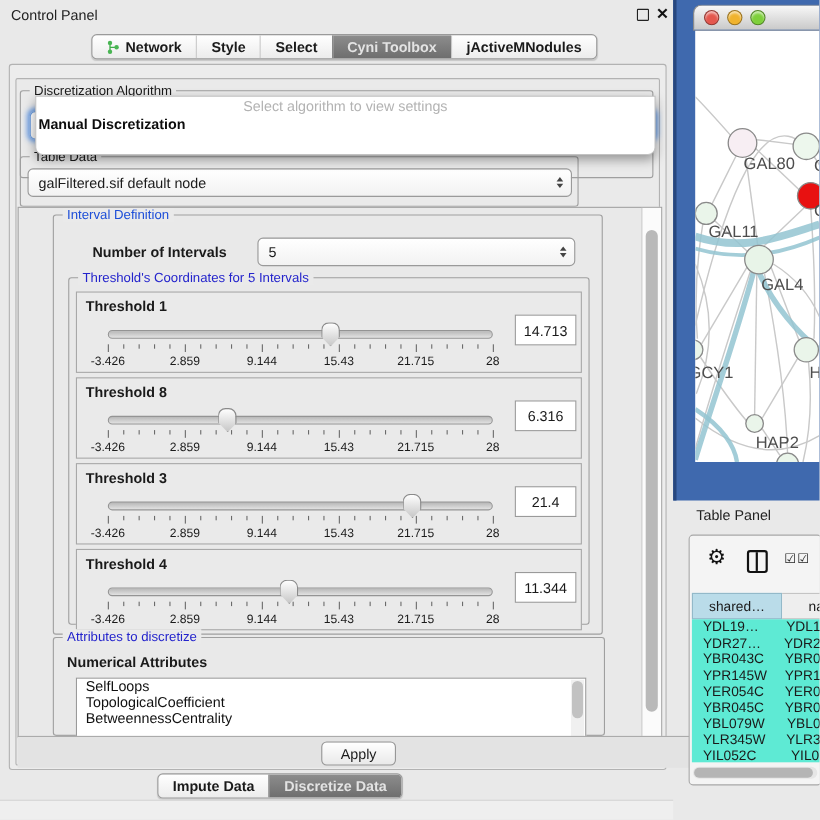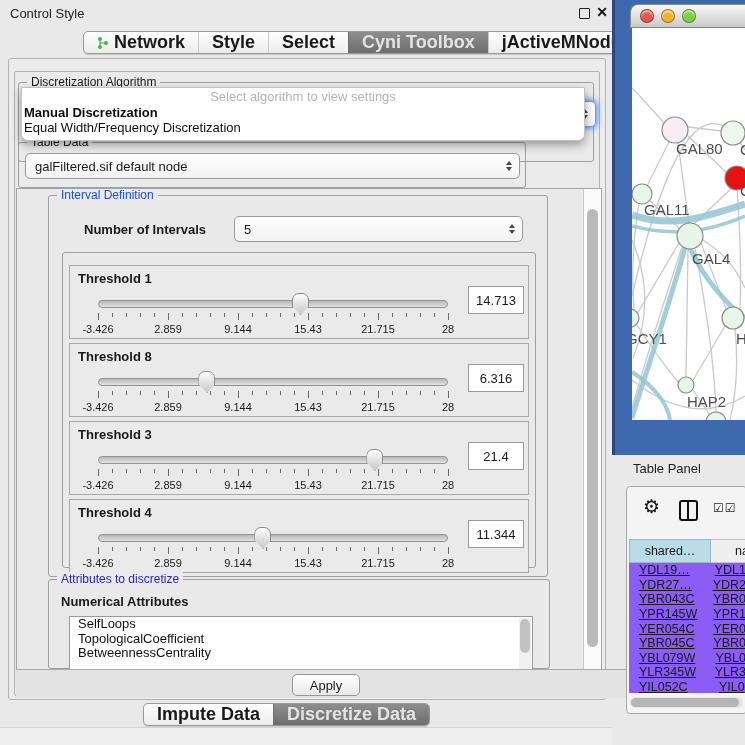--- a/index.html
+++ b/index.html
@@ -10,21 +10,21 @@
 
   
   #cp-titlebar{left:0;top:0;width:612px;height:28px;}
   #cp-title{left:10px;top:6px;font-size:13px;color:#222;}
   #float-btn{right:22px;top:8px;width:9px;height:9px;border:1.5px solid #222;border-radius:1px;}
   #close-btn{right:4px;top:4px;font-size:14px;font-weight:bold;color:#111;}
 
   
   .seg{display:flex;border:1px solid #9a9a9a;border-radius:5px;overflow:hidden;
        background:linear-gradient(#ffffff,#ececec);box-shadow:0 1px 1px rgba(0,0,0,.15);}
-  .seg .tab{padding:0 13px;height:21px;line-height:21px;font-size:18px;font-weight:600;
+  .seg .tab{padding:0 13px;height:21px;line-height:21px;font-size:13px;font-weight:600;
        color:#1a1a1a;border-left:1px solid #c9c9c9;white-space:nowrap;display:flex;align-items:center;gap:5px;}
   .seg .tab:first-child{border-left:none;}
   .seg .tab.sel{background:linear-gradient(#8d8d8d,#6e6e6e);color:#e3e3e3;border-left-color:#6e6e6e;}
   #top-tabs{left:83px;top:31px;}
   #bottom-tabs{left:143px;top:703px;}
 
   
   #cp-main{left:8px;top:58px;width:596px;height:640px;border:1px solid #b2b2b2;
            border-radius:3px;background:#ececec;}
   #cp-inner{left:5px;top:12px;right:5px;bottom:3px;border:1px solid #b2b2b2;border-radius:2px;background:#eaeaea;}
@@ -38,21 +38,21 @@
   .stepper i{display:block;width:0;height:0;border-left:3.5px solid transparent;border-right:3.5px solid transparent;}
   .stepper .up{border-bottom:4px solid #444;}
   .stepper .dn{border-top:4px solid #444;}
 
   
   #disc-group{left:3px;top:10px;width:574px;height:78px;}
   #disc-combo{left:8px;top:18px;width:558px;height:24px;
               box-shadow:0 0 5px 2px rgba(86,146,230,.85);border-color:#6d9ee0;}
 
   
-  #algo-popup{left:6px;top:15px;width:562px;height:52px;background:#ffffff;
+  #algo-popup{left:17px;top:15px;width:562px;height:52px;background:#ffffff;
               border:1px solid #c2c2c2;border-radius:0 0 7px 7px;
               box-shadow:0 4px 10px rgba(0,0,0,.35);z-index:40;font-size:13px;}
   #algo-popup .hdr{color:#b3b3b3;text-align:center;height:17px;line-height:17px;}
   #algo-popup .item{height:15px;line-height:15px;padding-left:2px;color:#0d0d0d;}
   #algo-popup .item.b{font-weight:bold;}
 
   
   #tabledata-group{left:3px;top:70px;width:506px;height:44px;}
   #tabledata-combo{left:6px;top:10px;width:484px;height:24px;}
 
@@ -120,34 +120,34 @@
   #tp-box{left:626px;top:486px;width:119px;height:226px;border:1px solid #a8a8a8;border-radius:4px;
           background:#f4f4f4;overflow:hidden;}
   #tp-toolbar{position:absolute;left:0;top:0;right:0;height:50px;}
   #tp-gear{position:absolute;left:16px;top:8px;font-size:19px;color:#111;}
   #tp-colicon{position:absolute;left:52px;top:13px;width:15px;height:17px;border:2px solid #111;border-radius:3px;}
   #tp-colicon:before{content:"";position:absolute;left:6px;top:0;bottom:0;width:2px;background:#111;}
   #tp-checks{position:absolute;left:86px;top:14px;font-size:12px;color:#222;letter-spacing:1px;}
   #tp-header{position:absolute;left:2px;top:52px;right:-80px;height:24px;display:flex;font-size:12.5px;}
   #tp-header .h1{width:80px;background:#badce9;border:1px solid #93b9c9;display:flex;align-items:center;justify-content:center;}
   #tp-header .h2{flex:1;background:#eeeeee;border:1px solid #c4c4c4;border-left:none;display:flex;align-items:center;padding-left:24px;}
-  #tp-rows{position:absolute;left:2px;top:76px;right:0;bottom:20px;overflow:hidden;background:#8b5cf6;text-decoration:underline;}
+  #tp-rows{position:absolute;left:2px;top:76px;right:0;bottom:20px;overflow:hidden;background:#5eead4;}
   .tp-row{display:flex;height:14.6px;font-size:12.5px;align-items:center;}
   .tp-row .c1{width:80px;padding-left:10px;box-sizing:border-box;white-space:nowrap;}
   .tp-row .c2{padding-left:10px;white-space:nowrap;}
   #tp-hscroll{position:absolute;left:3px;right:3px;bottom:5px;height:11px;background:#e6e6e6;border-radius:6px;}
   #tp-hthumb{position:absolute;left:1px;top:1px;bottom:1px;width:96%;background:#b5b5b5;border-radius:5px;}
 
   svg text{font-family:"Liberation Sans",sans-serif;}
 </style>
 </head>
 <body>
 
 <div id="cp-titlebar" class="abs">
-  <div id="cp-title" class="abs">Control Style</div>
+  <div id="cp-title" class="abs">Control Panel</div>
   <div id="float-btn" class="abs"></div>
   <div id="close-btn" class="abs">✕</div>
 </div>
 
 <div id="top-tabs" class="abs seg">
     <div class="tab">
       <svg width="12" height="14" viewBox="0 0 12 14">
         <line x1="3" y1="3" x2="3" y2="11" stroke="#3fae49" stroke-width="1.2"></line>
         <line x1="3" y1="7" x2="9" y2="7" stroke="#3fae49" stroke-width="1.2"></line>
         <circle cx="3" cy="3" r="2" fill="#49b553"></circle>
@@ -179,21 +179,20 @@
       <span class="stepper">
             <i class="up"></i>
             <i class="dn"></i>
           </span>
     </div>
   </div>
 
   <div id="algo-popup" class="abs">
     <div class="hdr">Select algorithm to view settings</div>
     <div class="item b">Manual Discretization</div>
-    <div class="item">Equal Width/Frequency Discretization</div>
   </div>
 
   <div id="tabledata-group" class="groupbox">
     <span class="grouplabel">Table Data</span>
     <div id="tabledata-combo" class="combo">
       <span>galFiltered.sif default node</span>
       <span class="stepper">
             <i class="up"></i>
             <i class="dn"></i>
           </span>
@@ -207,20 +206,21 @@
         <span class="grouplabel">Interval Definition</span>
         <div id="noi-label">Number of Intervals</div>
         <div id="noi-combo" class="combo">
           <span>5</span>
           <span class="stepper">
                 <i class="up"></i>
                 <i class="dn"></i>
               </span>
         </div>
         <div id="thr-group" class="groupbox">
+          <span class="grouplabel">Threshold's Coordinates for 5 Intervals</span>
           <div id="thr-rows">
                 <div class="thr-row">
                   <div class="thr-label">Threshold 1</div>
                   <div class="slider">
                     <div class="track"></div>
                     <div class="thumb" style="left: 57.7197%;"></div>
                     <div class="ticks">
                       <div class="tick major" style="left: 0%;"></div>
                       <div class="tick minor" style="left: 4%;"></div>
                       <div class="tick minor" style="left: 8%;"></div>

